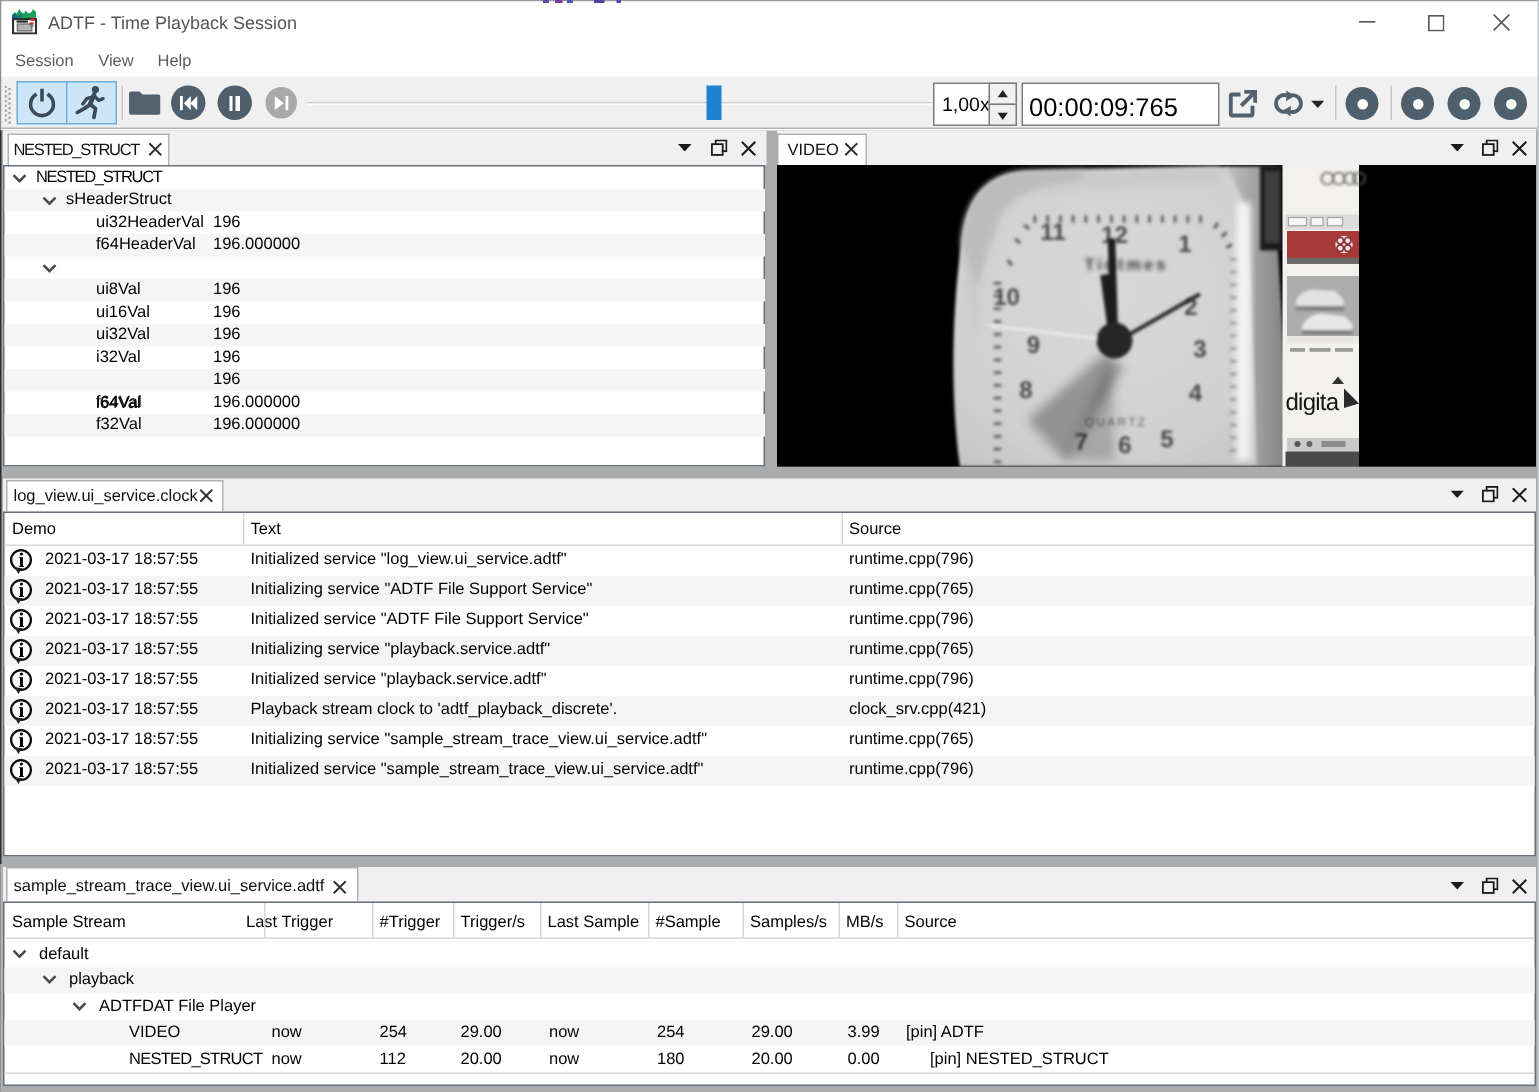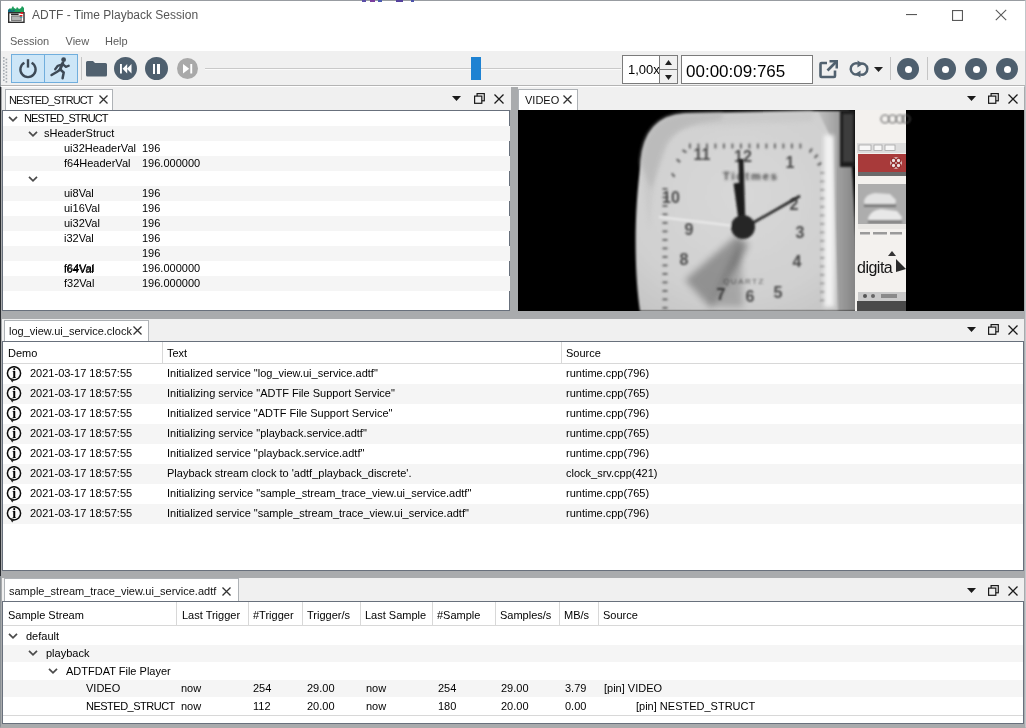--- a/index.html
+++ b/index.html
@@ -480,21 +480,21 @@
 <svg class="abs" style="left:988px;top:585px" width="11" height="11" viewBox="0 0 11 11">
     <rect x="3.1" y="0.6" width="7.2" height="7.2" fill="#f0f0f0" stroke="#1a1a1a" stroke-width="1.2"></rect>
     <rect x="0.6" y="3.1" width="7.2" height="7.2" fill="#f0f0f0" stroke="#1a1a1a" stroke-width="1.2"></rect>
   </svg>
 <svg class="abs" style="left:1008px;top:586px" width="10" height="10" viewBox="0 0 10 10">
     <path d="M0.5 0.5 L9.5 9.5 M9.5 0.5 L0.5 9.5" stroke="#1a1a1a" stroke-width="1.3"></path>
   </svg>
 <div class="abs" style="left:2px;top:601px;width:1022px;height:123px;background:#fff;border:1px solid #68707c"></div>
 <div id="bottomhdr">
 <div class="cell" style="left:8px;top:609px">Sample Stream</div>
-<div class="cell" style="left:182px;top:609px">Last Trigger</div>
+<div class="cell" style="left:164px;top:609px">Last Trigger</div>
 <div class="cell" style="left:253px;top:609px">#Trigger</div>
 <div class="cell" style="left:307px;top:609px">Trigger/s</div>
 <div class="cell" style="left:365px;top:609px">Last Sample</div>
 <div class="cell" style="left:437px;top:609px">#Sample</div>
 <div class="cell" style="left:500px;top:609px">Samples/s</div>
 <div class="cell" style="left:564px;top:609px">MB/s</div>
 <div class="cell" style="left:603px;top:609px">Source</div>
 <div class="abs" style="left:176px;top:602px;width:1px;height:23px;background:#d8d8d8"></div>
 <div class="abs" style="left:248px;top:602px;width:1px;height:23px;background:#d8d8d8"></div>
 <div class="abs" style="left:302px;top:602px;width:1px;height:23px;background:#d8d8d8"></div>
@@ -520,25 +520,25 @@
       <path d="M1 0.8 L5 4.8 L9 0.8" stroke="#4a4a4a" stroke-width="1.7" fill="none"></path>
     </svg>
 <div class="cell" style="left:66px;top:664.5px">ADTFDAT File Player</div>
 <div class="cell" style="left:86px;top:682.0px">VIDEO</div>
 <div class="cell" style="left:181px;top:682.0px">now</div>
 <div class="cell" style="left:253px;top:682.0px">254</div>
 <div class="cell" style="left:307px;top:682.0px">29.00</div>
 <div class="cell" style="left:366px;top:682.0px">now</div>
 <div class="cell" style="left:438px;top:682.0px">254</div>
 <div class="cell" style="left:501px;top:682.0px">29.00</div>
-<div class="cell" style="left:565px;top:682.0px">3.79</div>
-<div class="cell" style="left:604px;top:682.0px">[pin] VIDEO</div>
+<div class="cell" style="left:565px;top:682.0px">3.99</div>
+<div class="cell" style="left:604px;top:682.0px">[pin] ADTF</div>
 <div class="cell" style="left:86px;top:699.5px;letter-spacing:-0.5px">NESTED_STRUCT</div>
 <div class="cell" style="left:181px;top:699.5px">now</div>
 <div class="cell" style="left:253px;top:699.5px">112</div>
 <div class="cell" style="left:307px;top:699.5px">20.00</div>
 <div class="cell" style="left:366px;top:699.5px">now</div>
 <div class="cell" style="left:438px;top:699.5px">180</div>
 <div class="cell" style="left:501px;top:699.5px">20.00</div>
 <div class="cell" style="left:565px;top:699.5px">0.00</div>
-<div class="cell" style="left:636px;top:699.5px">[pin] NESTED_STRUCT</div>
+<div class="cell" style="left:620px;top:699.5px">[pin] NESTED_STRUCT</div>
 <div class="abs" style="left:3px;top:714.5px;width:1020px;height:1px;background:#d8d8d8"></div>
 </div>
 
 </body></html>

